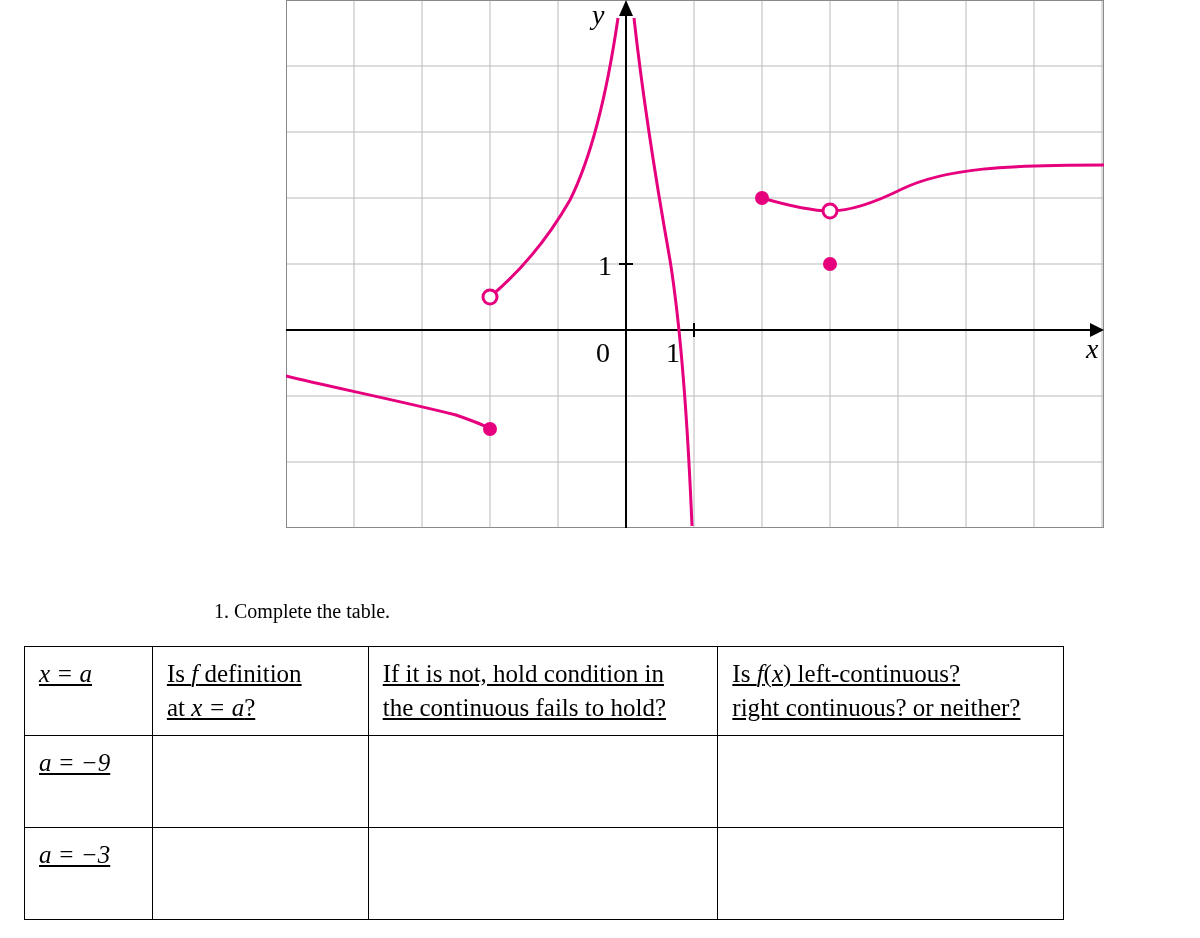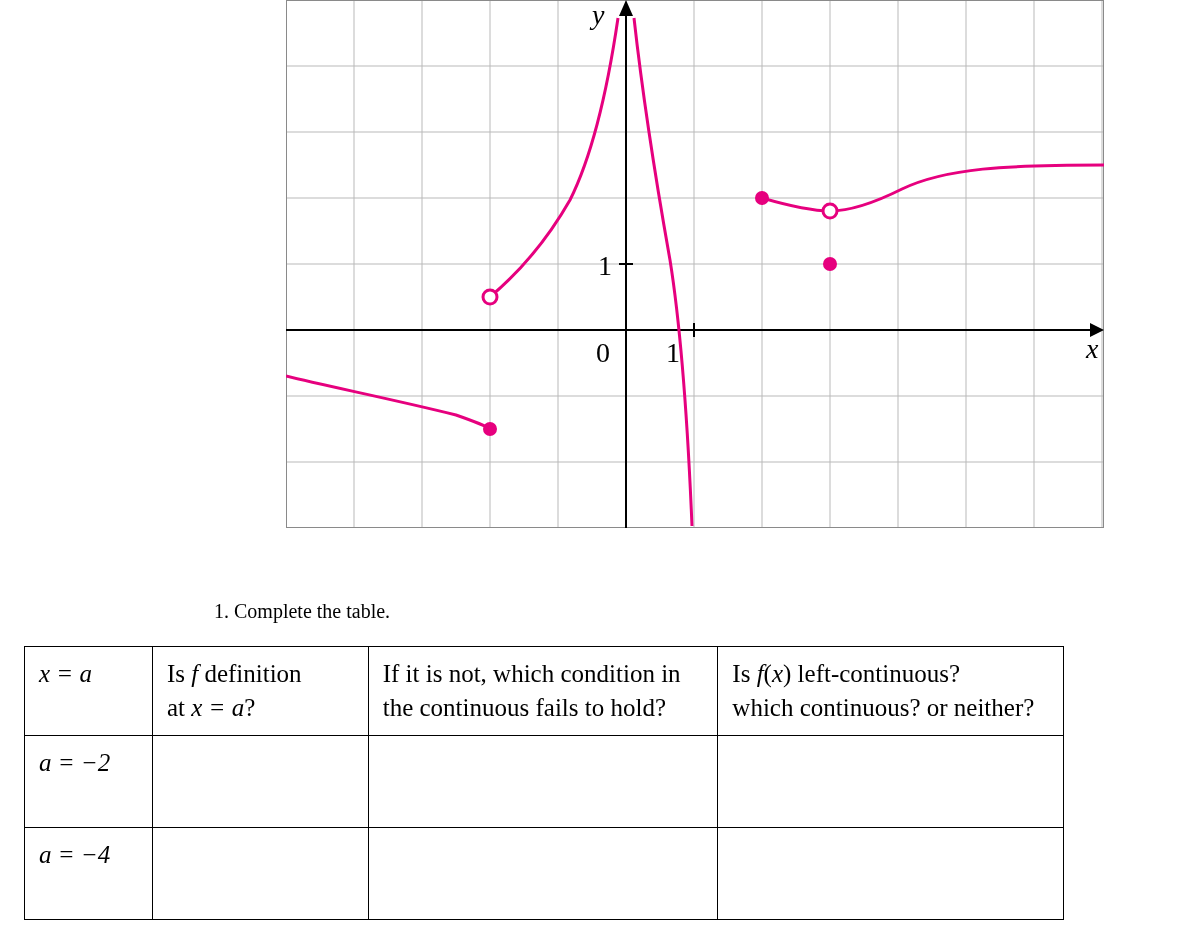--- a/index.html
+++ b/index.html
@@ -30,20 +30,21 @@
     top: 600px;
     font-size: 20px;
     margin-left: 44px;
   }
   .table {
     position: absolute;
     left: 24px;
     top: 646px;
     border-collapse: collapse;
     width: 1040px;
+    text-decoration: underline;
   }
   .table td {
     border: 1px solid #000;
     padding: 10px 14px;
     vertical-align: top;
     font-size: 25px;
     line-height: 1.35;
   }
   .table .row-data td {
     height: 92px;
@@ -138,39 +139,39 @@
     <tbody>
         <tr>
       <td class="col-a">
         <span class="math-it">x = a</span>
       </td>
       <td class="col-b">
         <span>Is </span><span class="math-it">f</span><span> definition</span><br>
         <span>at </span><span class="math-it">x = a</span><span>?</span>
       </td>
       <td class="col-c">
-        <span>If it is not, which condition in</span><br>
+        <span>If it is not, hold condition in</span><br>
         <span>the continuous fails to hold?</span>
       </td>
       <td class="col-d">
         <span>Is </span><span class="math-it">f</span><span>(</span><span class="math-it">x</span><span>) left-continuous?</span><br>
-        <span>which continuous? or neither?</span>
+        <span>right continuous? or neither?</span>
       </td>
     </tr>
     <tr class="row-data">
       <td class="col-a">
-        <span class="math-it">a = −2</span>
+        <span class="math-it">a = −9</span>
       </td>
       <td></td>
       <td></td>
       <td></td>
     </tr>
     <tr class="row-data">
       <td class="col-a">
-        <span class="math-it">a = −4</span>
+        <span class="math-it">a = −3</span>
       </td>
       <td></td>
       <td></td>
       <td></td>
     </tr>
   </tbody>
     </table>
 
 </div>
 

